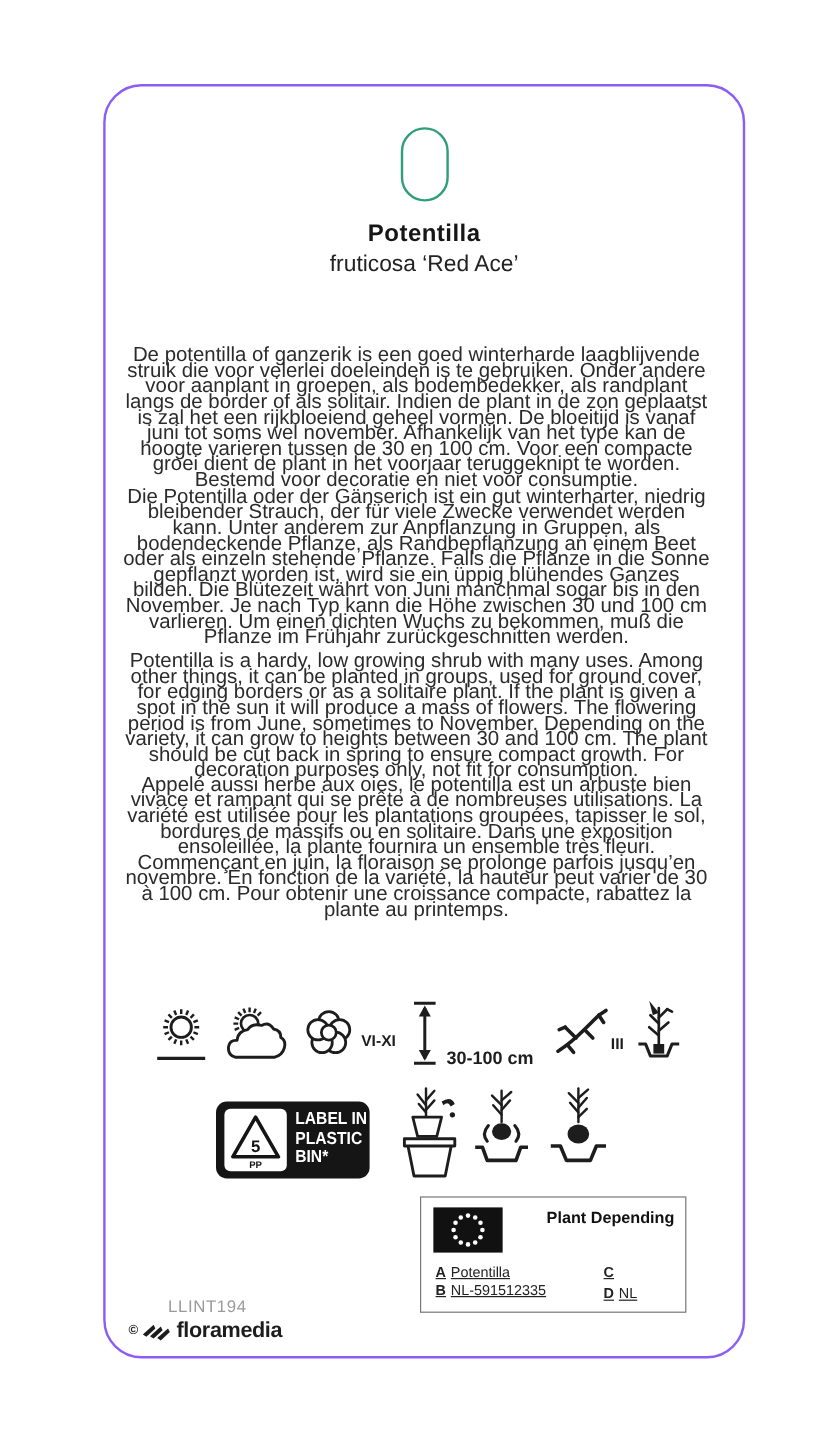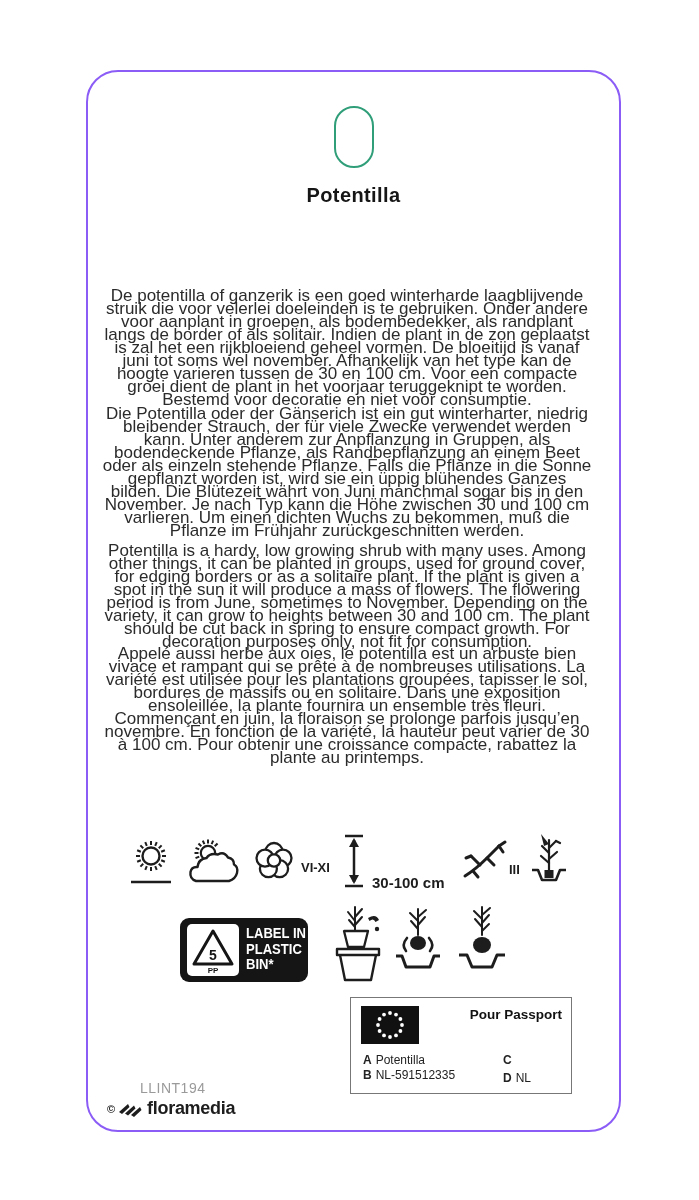--- a/index.html
+++ b/index.html
@@ -51,41 +51,42 @@
   }
 
   .passport{
     position:absolute;left:262px;top:925px;width:222px;height:97px;
     border:1.5px solid #777;background:#fff;box-sizing:border-box;
   }
   .passport .flag{position:absolute;left:10px;top:8px;}
   .passport .pp-title{
     position:absolute;right:9px;top:9px;font-size:13.5px;font-weight:700;color:#111;
   }
-  .pp-row{position:absolute;font-size:12px;color:#222;white-space:nowrap;}
+  .pp-row{position:absolute;font-size:12px;color:#222;white-space:nowrap;text-decoration:underline;}
   .pp-key{font-weight:700;margin-right:4px;}
 
   .print-code{
     position:absolute;left:52px;top:1008px;font-size:14px;color:#9a9a9a;letter-spacing:.5px;
   }
   .brand{
     position:absolute;left:19px;top:1026px;display:flex;align-items:center;gap:3px;
   }
   .brand .copy{font-size:11px;font-weight:700;color:#1d1d1d;}
   .brand .name{font-size:18px;font-weight:700;color:#1d1d1d;letter-spacing:-.3px;}
   svg{display:block;}
 </style>
 </head>
 <body>
 
 <div class="card">
 
   <div class="hole"></div>
 
   <div class="title">Potentilla</div>
+  <div class="subtitle">fruticosa ‘Red Ace’</div>
 
   <p class="desc nl">De potentilla of ganzerik is een goed winterharde laagblijvende struik die voor velerlei doeleinden is te gebruiken. Onder andere voor aanplant in groepen, als bodembedekker, als randplant langs de border of als solitair. Indien de plant in de zon geplaatst is zal het een rijkbloeiend geheel vormen. De bloeitijd is vanaf juni tot soms wel november. Afhankelijk van het type kan de hoogte varieren tussen de 30 en 100 cm. Voor een compacte groei dient de plant in het voorjaar teruggeknipt te worden. Bestemd voor decoratie en niet voor consumptie.</p>
   <p class="desc de">Die Potentilla oder der Gänserich ist ein gut winterharter, niedrig bleibender Strauch, der für viele Zwecke verwendet werden kann. Unter anderem zur Anpflanzung in Gruppen, als bodendeckende Pflanze, als Randbepflanzung an einem Beet oder als einzeln stehende Pflanze. Falls die Pflanze in die Sonne gepflanzt worden ist, wird sie ein üppig blühendes Ganzes bilden. Die Blütezeit währt von Juni manchmal sogar bis in den November. Je nach Typ kann die Höhe zwischen 30 und 100 cm varlieren. Um einen dichten Wuchs zu bekommen, muß die Pflanze im Frühjahr zurückgeschnitten werden.</p>
   <p class="desc en">Potentilla is a hardy, low growing shrub with many uses. Among other things, it can be planted in groups, used for ground cover, for edging borders or as a solitaire plant. If the plant is given a spot in the sun it will produce a mass of flowers. The flowering period is from June, sometimes to November. Depending on the variety, it can grow to heights between 30 and 100 cm. The plant should be cut back in spring to ensure compact growth. For decoration purposes only, not fit for consumption.</p>
   <p class="desc fr">Appelé aussi herbe aux oies, le potentilla est un arbuste bien vivace et rampant qui se prête à de nombreuses utilisations. La variété est utilisée pour les plantations groupées, tapisser le sol, bordures de massifs ou en solitaire. Dans une exposition ensoleillée, la plante fournira un ensemble très fleuri. Commençant en juin, la floraison se prolonge parfois jusqu’en novembre. En fonction de la variété, la hauteur peut varier de 30 à 100 cm. Pour obtenir une croissance compacte, rabattez la plante au printemps.</p>
 
   <div class="icn" style="left:40px;top:763px;">
     <svg width="46" height="52" viewBox="0 0 46 52">
       <g transform="translate(23,21)" stroke="#1d1d1d" stroke-width="2.4" fill="none">
         <circle r="8.5"></circle>
@@ -266,21 +267,21 @@
           <circle cx="35" cy="29.4" r="1.9"></circle>
           <circle cx="29" cy="31" r="1.9"></circle>
           <circle cx="23" cy="29.4" r="1.9"></circle>
           <circle cx="18.6" cy="25" r="1.9"></circle>
           <circle cx="17" cy="19" r="1.9"></circle>
           <circle cx="18.6" cy="13" r="1.9"></circle>
           <circle cx="23" cy="8.6" r="1.9"></circle>
         </g>
       </svg>
     </div>
-    <div class="pp-title">Pour Passport</div>
+    <div class="pp-title">Plant Depending</div>
 
     <div class="pp-row" style="left:12px;top:55px;">
       <span class="pp-key">A</span><span>Potentilla</span>
     </div>
     <div class="pp-row" style="left:152px;top:55px;">
       <span class="pp-key">C</span><span></span>
     </div>
     <div class="pp-row" style="left:12px;top:70px;">
       <span class="pp-key">B</span><span>NL-591512335</span>
     </div>

